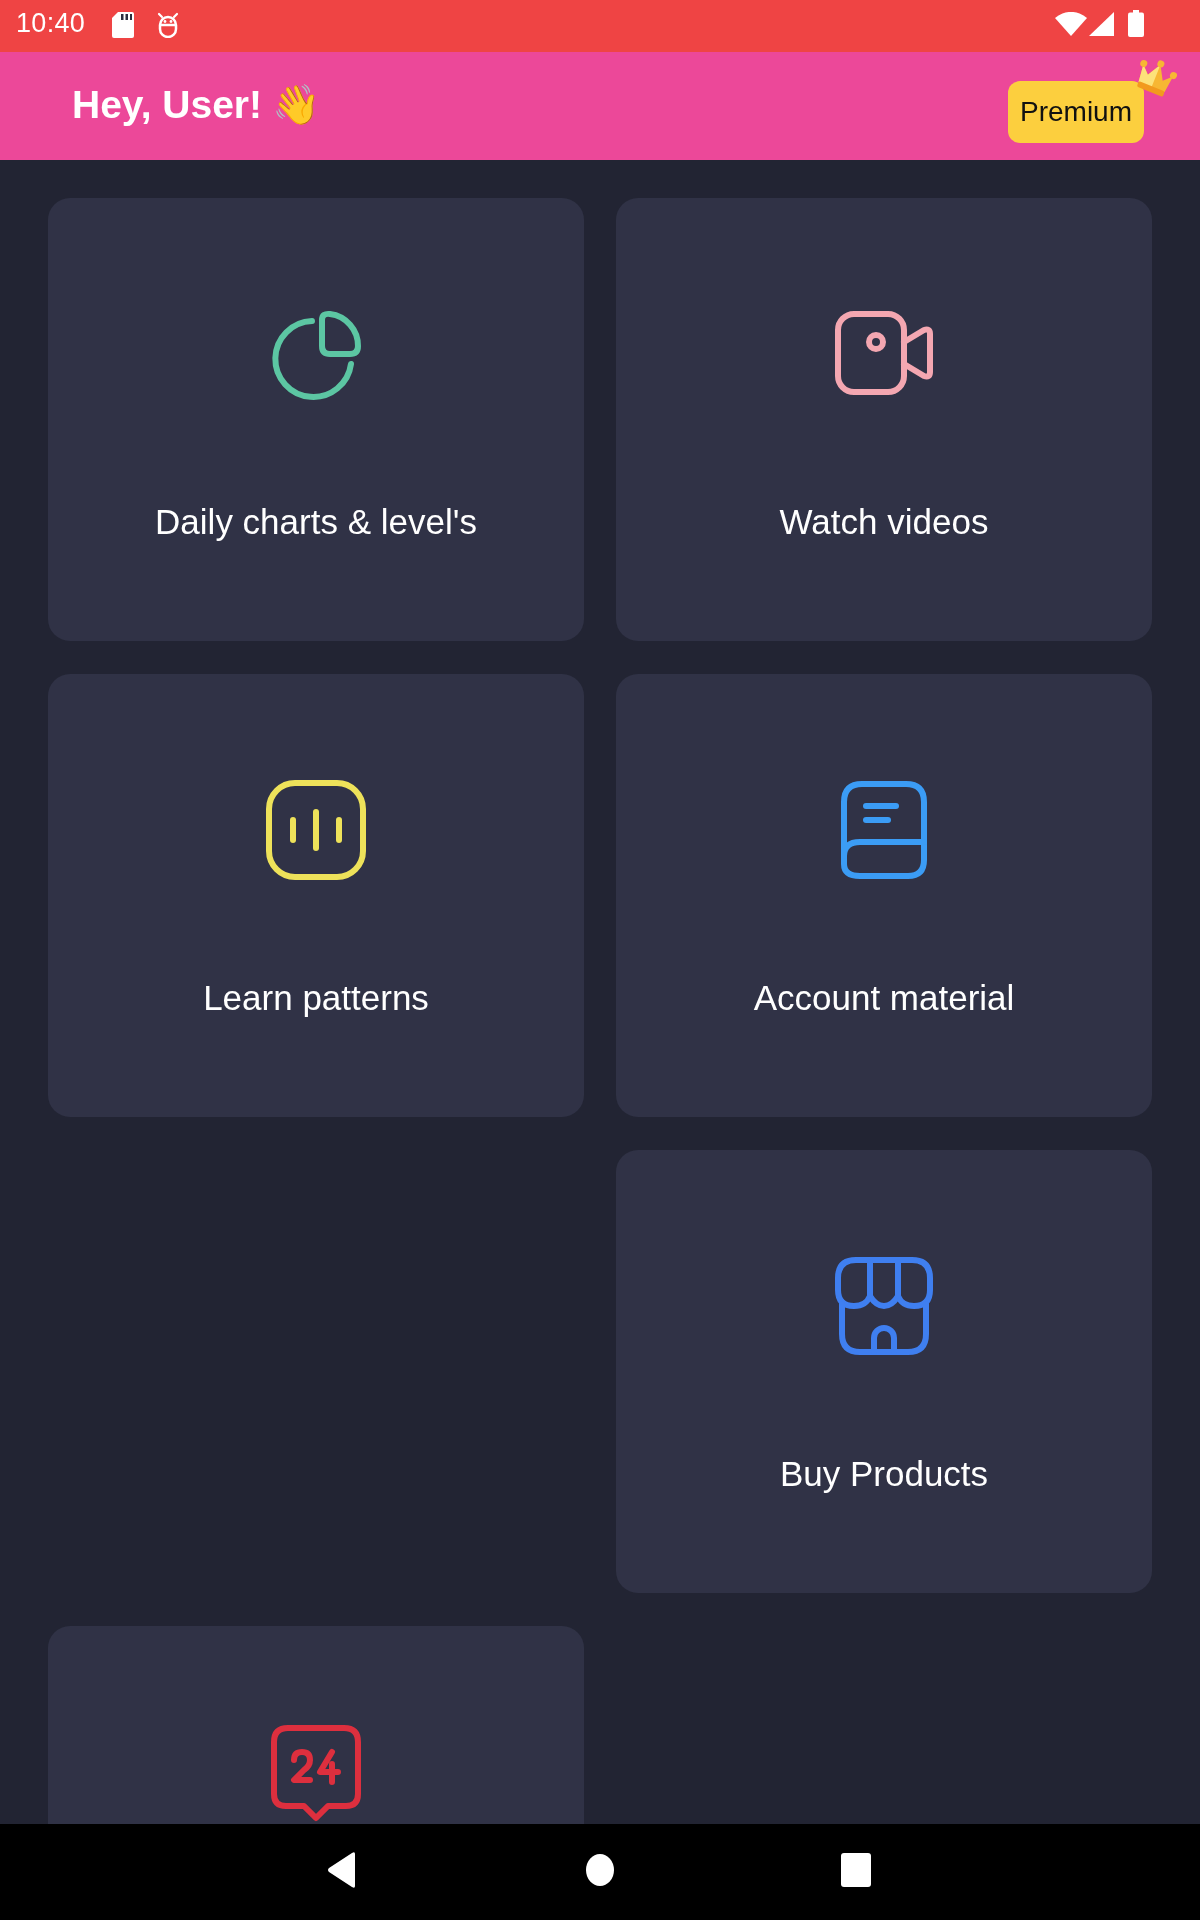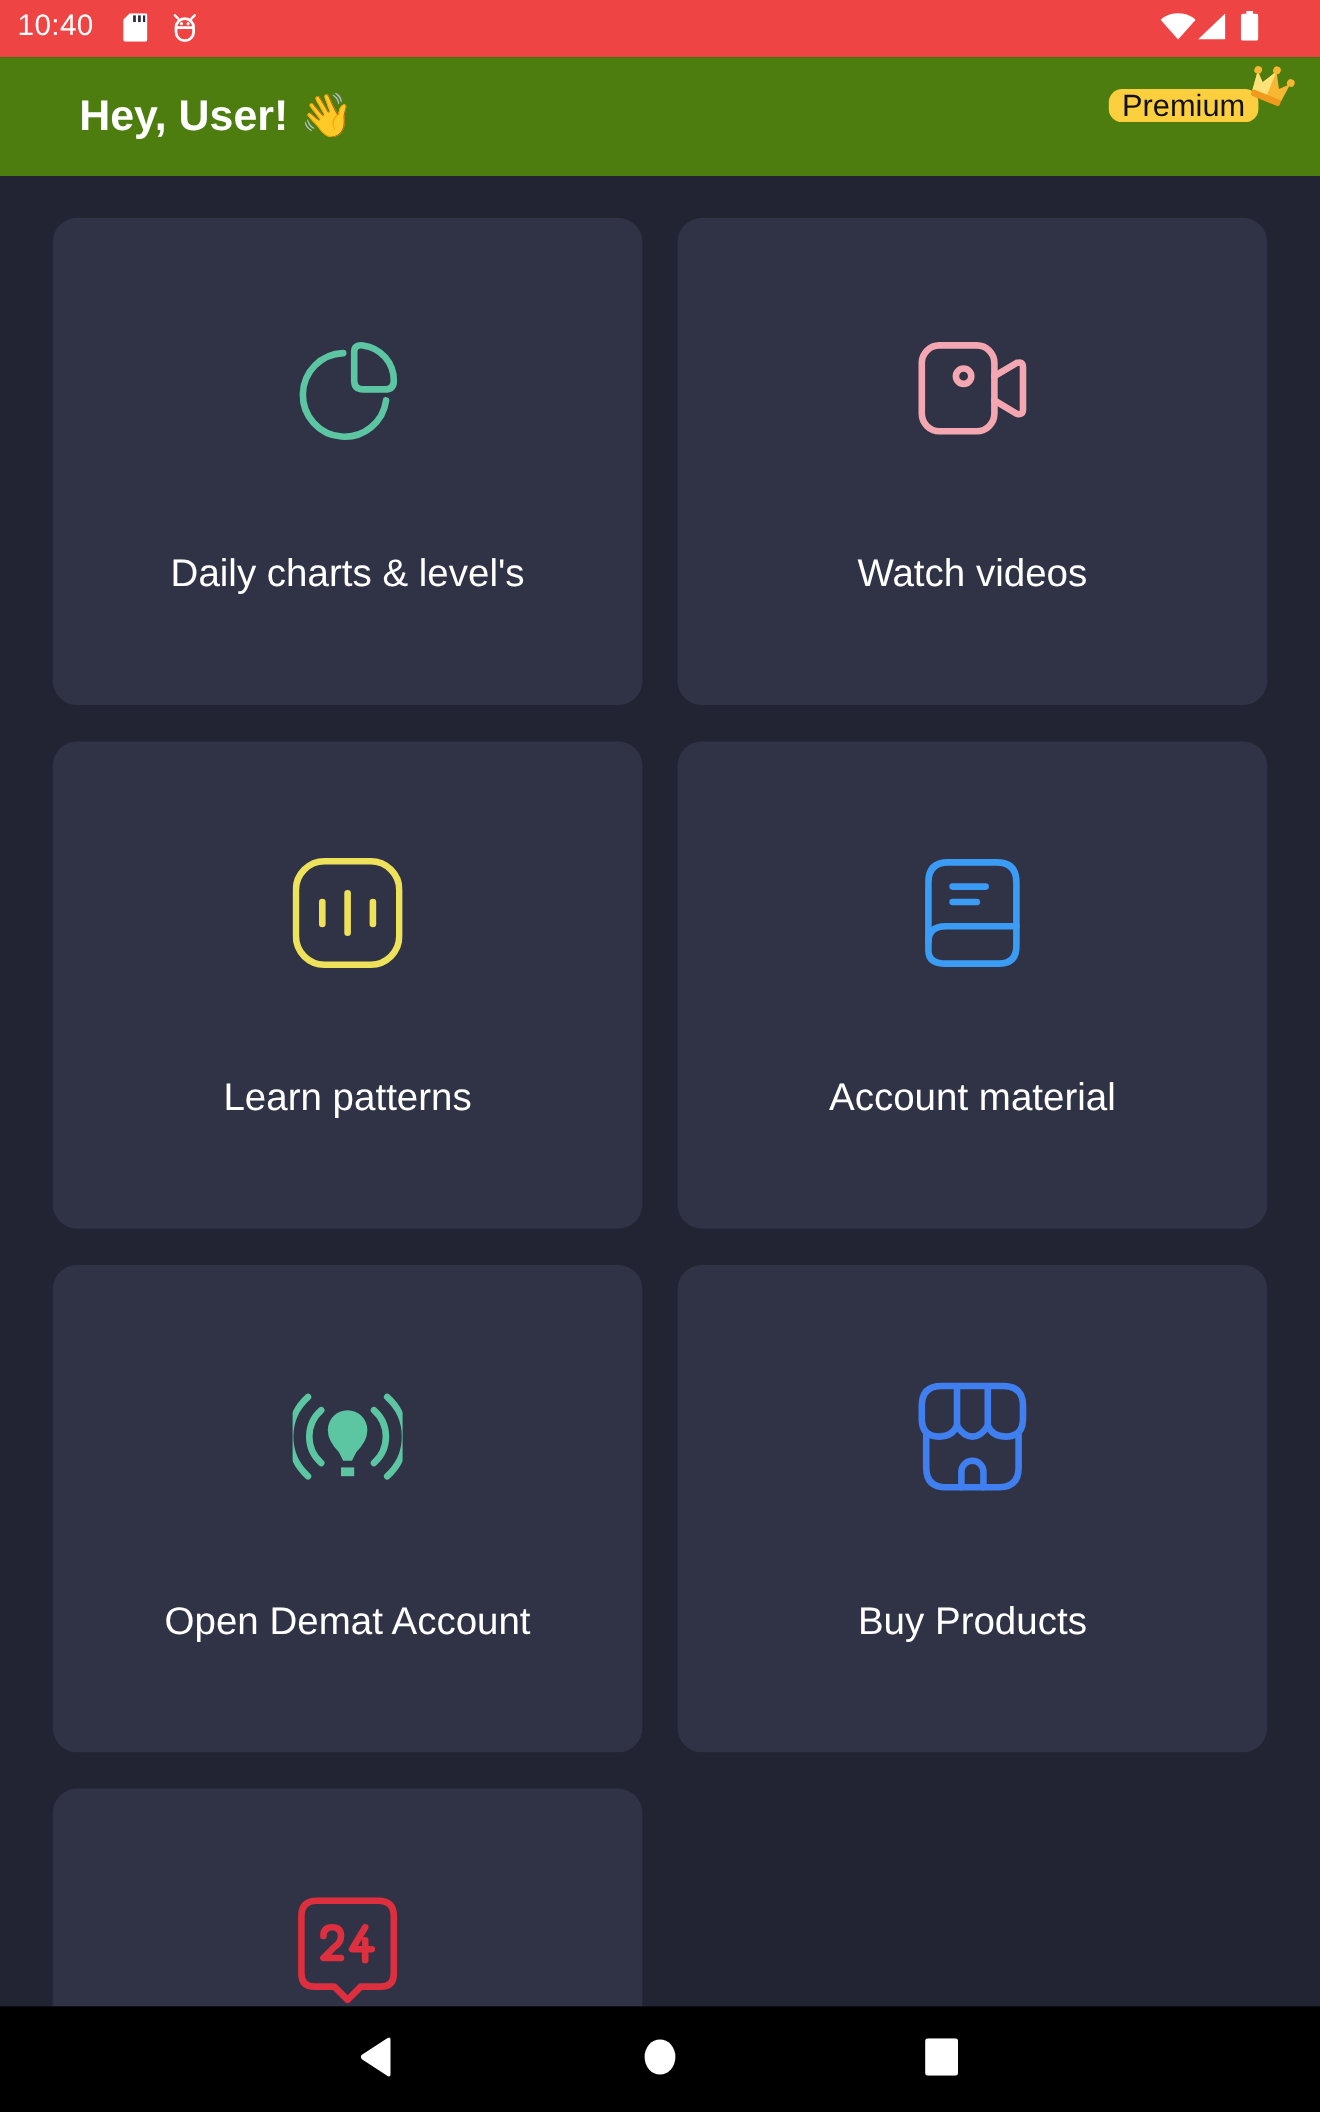--- a/index.html
+++ b/index.html
@@ -3,23 +3,23 @@
 <meta charset="utf-8">
 <style>
   * { box-sizing: border-box; margin: 0; padding: 0; }
   html, body { width: 1200px; height: 1920px; overflow: hidden; background: #222433; }
   body { position: relative; font-family: "Liberation Sans", "DejaVu Sans", sans-serif; color: #fff; }
 
   .status-bar { position: absolute; left: 0; top: 0; width: 1200px; height: 52px; background: #ef4444; }
   .status-time { position: absolute; left: 16px; top: 8px; font-size: 27px; color: #fff; letter-spacing: 0.3px; }
   .sb-icon { position: absolute; top: 11px; }
 
-  .app-bar { position: absolute; left: 0; top: 52px; width: 1200px; height: 108px; background: #4d7c0f; }
+  .app-bar { position: absolute; left: 0; top: 52px; width: 1200px; height: 108px; background: #ec4899; }
   .greeting { position: absolute; left: 72px; top: 30px; font-size: 39px; font-weight: bold; color: #fff; }
-  .premium-badge { position: absolute; left: 1008px; top: 29px; width: 136px; height: 30px; background: #fccf3e; border-radius: 12px; color: #111; font-size: 28px; display: flex; align-items: center; justify-content: center; }
+  .premium-badge { position: absolute; left: 1008px; top: 29px; width: 136px; height: 62px; background: #fccf3e; border-radius: 12px; color: #111; font-size: 28px; display: flex; align-items: center; justify-content: center; }
   .crown { position: absolute; left: 1134px; top: 4px; width: 44px; height: 40px; transform: rotate(22deg); }
 
   .grid { position: absolute; left: 0; top: 160px; width: 1200px; height: 1664px; overflow: hidden; }
   .card { position: absolute; width: 536px; height: 443px; background: #303246; border-radius: 22px; cursor: pointer; padding-left: 24px; }
   .card .icon { position: absolute; left: 50%; top: 106px; width: 100px; height: 100px; margin-left: -50px; }
   .card .label { position: absolute; left: 0; right: 0; top: 304px; text-align: center; font-size: 35px; color: #fff; }
 
   .nav-bar { position: absolute; left: 0; top: 1824px; width: 1200px; height: 96px; background: #000; }
   .nav-btn { position: absolute; top: 28px; width: 40px; height: 40px; display: flex; align-items: center; justify-content: center; cursor: pointer; }
 </style>
@@ -120,33 +120,20 @@
       <svg width="100" height="100" viewBox="0 0 100 100" fill="none" stroke="#3b9cf5" stroke-width="6" stroke-linecap="round" stroke-linejoin="round">
         <path d="M10 84 V22 Q10 4 28 4 H72 Q90 4 90 22 V80 Q90 96 74 96 H26 Q10 96 10 84 Z"></path>
         <path d="M10 76 Q10 62 26 62 H90"></path>
         <line x1="32" y1="26" x2="62" y2="26"></line>
         <line x1="32" y1="40" x2="54" y2="40"></line>
       </svg>
     </span>
     <span class="label">Account material</span>
   </div>
 
-  <div class="card" style="left:48px; top:990px;">
-    <span class="icon">
-      <svg width="100" height="100" viewBox="0 0 100 100" fill="none" stroke="#5cc6a3" stroke-width="6" stroke-linecap="round">
-        <path d="M14 14 A48 48 0 0 0 14 86"></path>
-        <path d="M26 26 A32 32 0 0 0 26 74"></path>
-        <path d="M86 14 A48 48 0 0 1 86 86"></path>
-        <path d="M74 26 A32 32 0 0 1 74 74"></path>
-        <path d="M50 26 A18 18 0 0 1 68 44 Q68 54 58 64 L54 72 H46 L42 64 Q32 54 32 44 A18 18 0 0 1 50 26 Z" fill="#5cc6a3" stroke="none"></path>
-        <rect x="44" y="78" width="12" height="8" fill="#5cc6a3" stroke="none"></rect>
-      </svg>
-    </span>
-    <span class="label">Open Demat Account</span>
-  </div>
 
   <div class="card" style="left:616px; top:990px;">
     <span class="icon">
       <svg width="100" height="100" viewBox="0 0 100 100" fill="none" stroke="#3f7ff0" stroke-width="6" stroke-linecap="round" stroke-linejoin="round">
         <path d="M22 4 H78 Q96 4 96 22 V34 Q96 50 80 50 Q68 50 64 40 Q58 50 50 50 Q42 50 36 40 Q32 50 20 50 Q4 50 4 34 V22 Q4 4 22 4 Z"></path>
         <path d="M36 6 L36 40 M64 6 L64 40"></path>
         <path d="M8 48 V78 Q8 96 26 96 H74 Q92 96 92 78 V48"></path>
         <path d="M40 96 V82 A10 10 0 0 1 60 82 V96"></path>
       </svg>
     </span>

